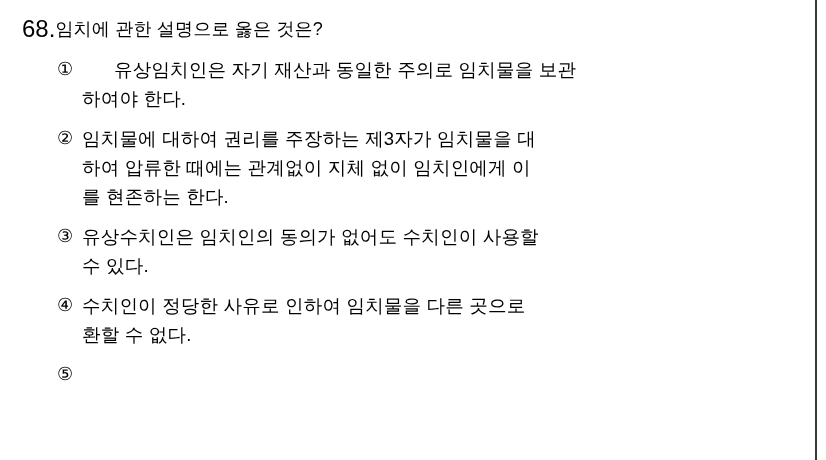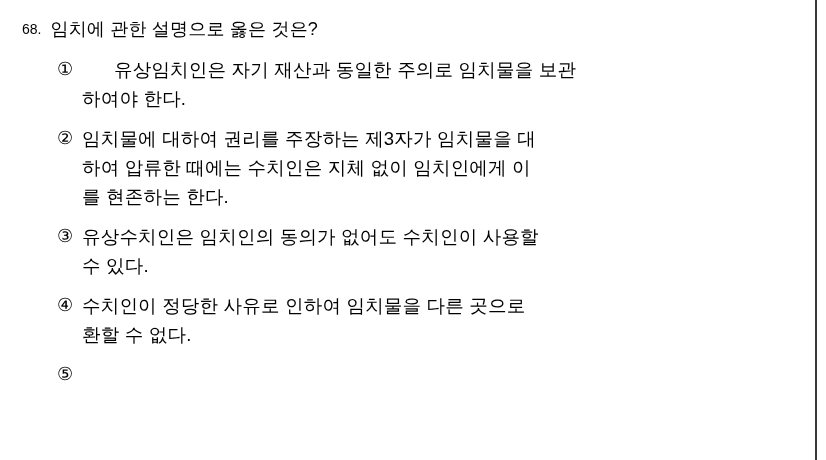--- a/index.html
+++ b/index.html
@@ -35,24 +35,23 @@
     left: 0;
     top: 0;
     right: 30px;
   }
   .stem {
     display: flex;
     align-items: flex-start;
     padding: 14px 0 0 22px;
   }
   .stem-number {
-    font-size: 14px;
+    font-size: 24px;
     line-height: 30px;
     white-space: nowrap;
-    margin-right: 9px;
     text-align: center;
   }
   .stem-text {
     font-size: 18px;
     line-height: 30px;
     letter-spacing: 0.2px;
   }
   .choices {
     margin-top: 11px;
     padding-left: 57px;
@@ -112,21 +111,21 @@
             <span>유상임치인은 자기 재산과 동일한 주의로 임치물을 보관</span>
           </span>
           <span class="choice-line">하여야 한다.</span>
         </span>
       </div>
 
       <div class="choice">
         <span class="choice-marker">②</span>
         <span class="choice-body">
           <span class="choice-line">임치물에 대하여 권리를 주장하는 제3자가 임치물을 대</span>
-          <span class="choice-line">하여 압류한 때에는 수치인은 지체 없이 임치인에게 이</span>
+          <span class="choice-line">하여 압류한 때에는 관계없이 지체 없이 임치인에게 이</span>
           <span class="choice-line">를 현존하는 한다.</span>
         </span>
       </div>
 
       <div class="choice">
         <span class="choice-marker">③</span>
         <span class="choice-body">
           <span class="choice-line">유상수치인은 임치인의 동의가 없어도 수치인이 사용할</span>
           <span class="choice-line">수 있다.</span>
         </span>

